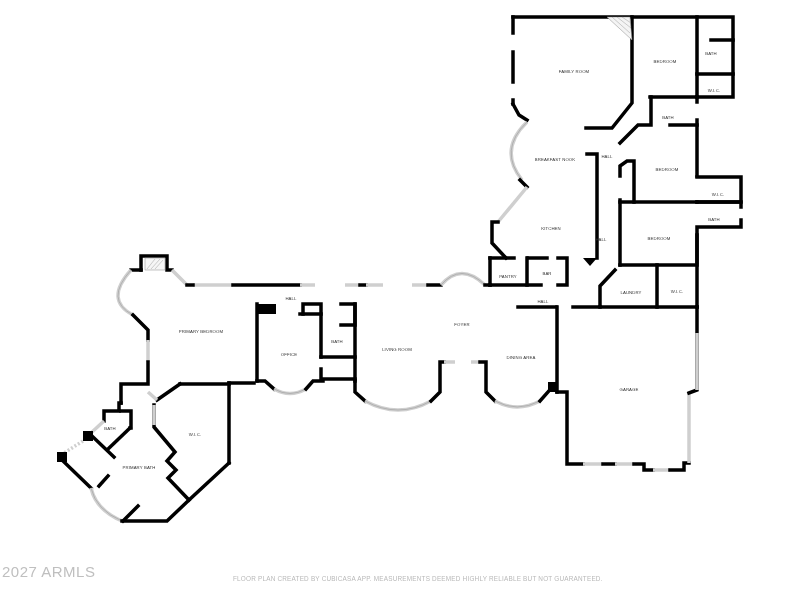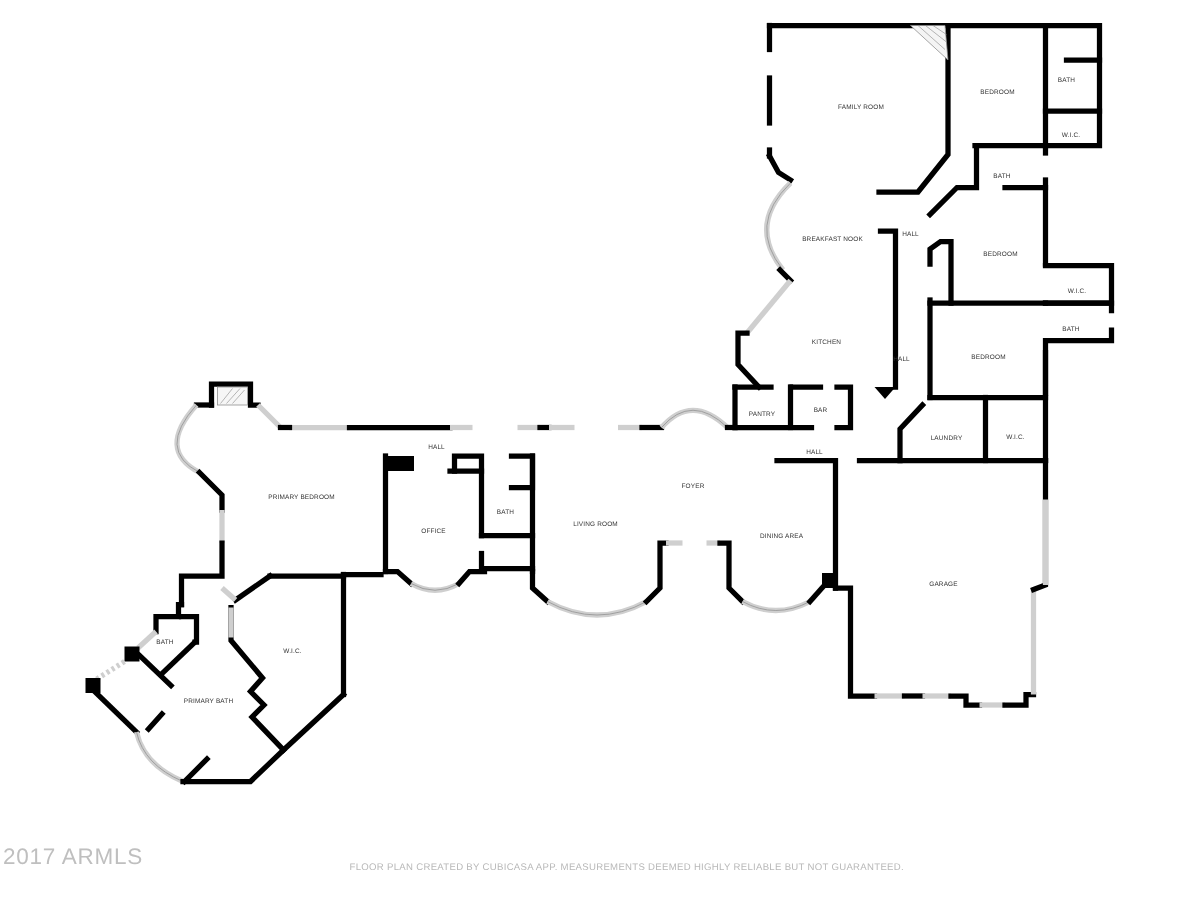--- a/index.html
+++ b/index.html
@@ -208,14 +208,14 @@
   <span class="lbl" style="left:337px;top:341px">BATH</span>
   <span class="lbl" style="left:289px;top:354px">OFFICE</span>
   <span class="lbl" style="left:397px;top:349px">LIVING ROOM</span>
   <span class="lbl" style="left:521px;top:357px">DINING AREA</span>
   <span class="lbl" style="left:629px;top:389px">GARAGE</span>
   <span class="lbl" style="left:110px;top:428px">BATH</span>
   <span class="lbl" style="left:195px;top:434px">W.I.C.</span>
   <span class="lbl" style="left:139px;top:467px">PRIMARY BATH</span>
 </div>
 
-<div class="copyright">2017 ARMLS</div>
+<div class="copyright">2027 ARMLS</div>
 <div class="footer-credit">FLOOR PLAN CREATED BY CUBICASA APP. MEASUREMENTS DEEMED HIGHLY RELIABLE BUT NOT GUARANTEED.</div>
 
 </body></html>

